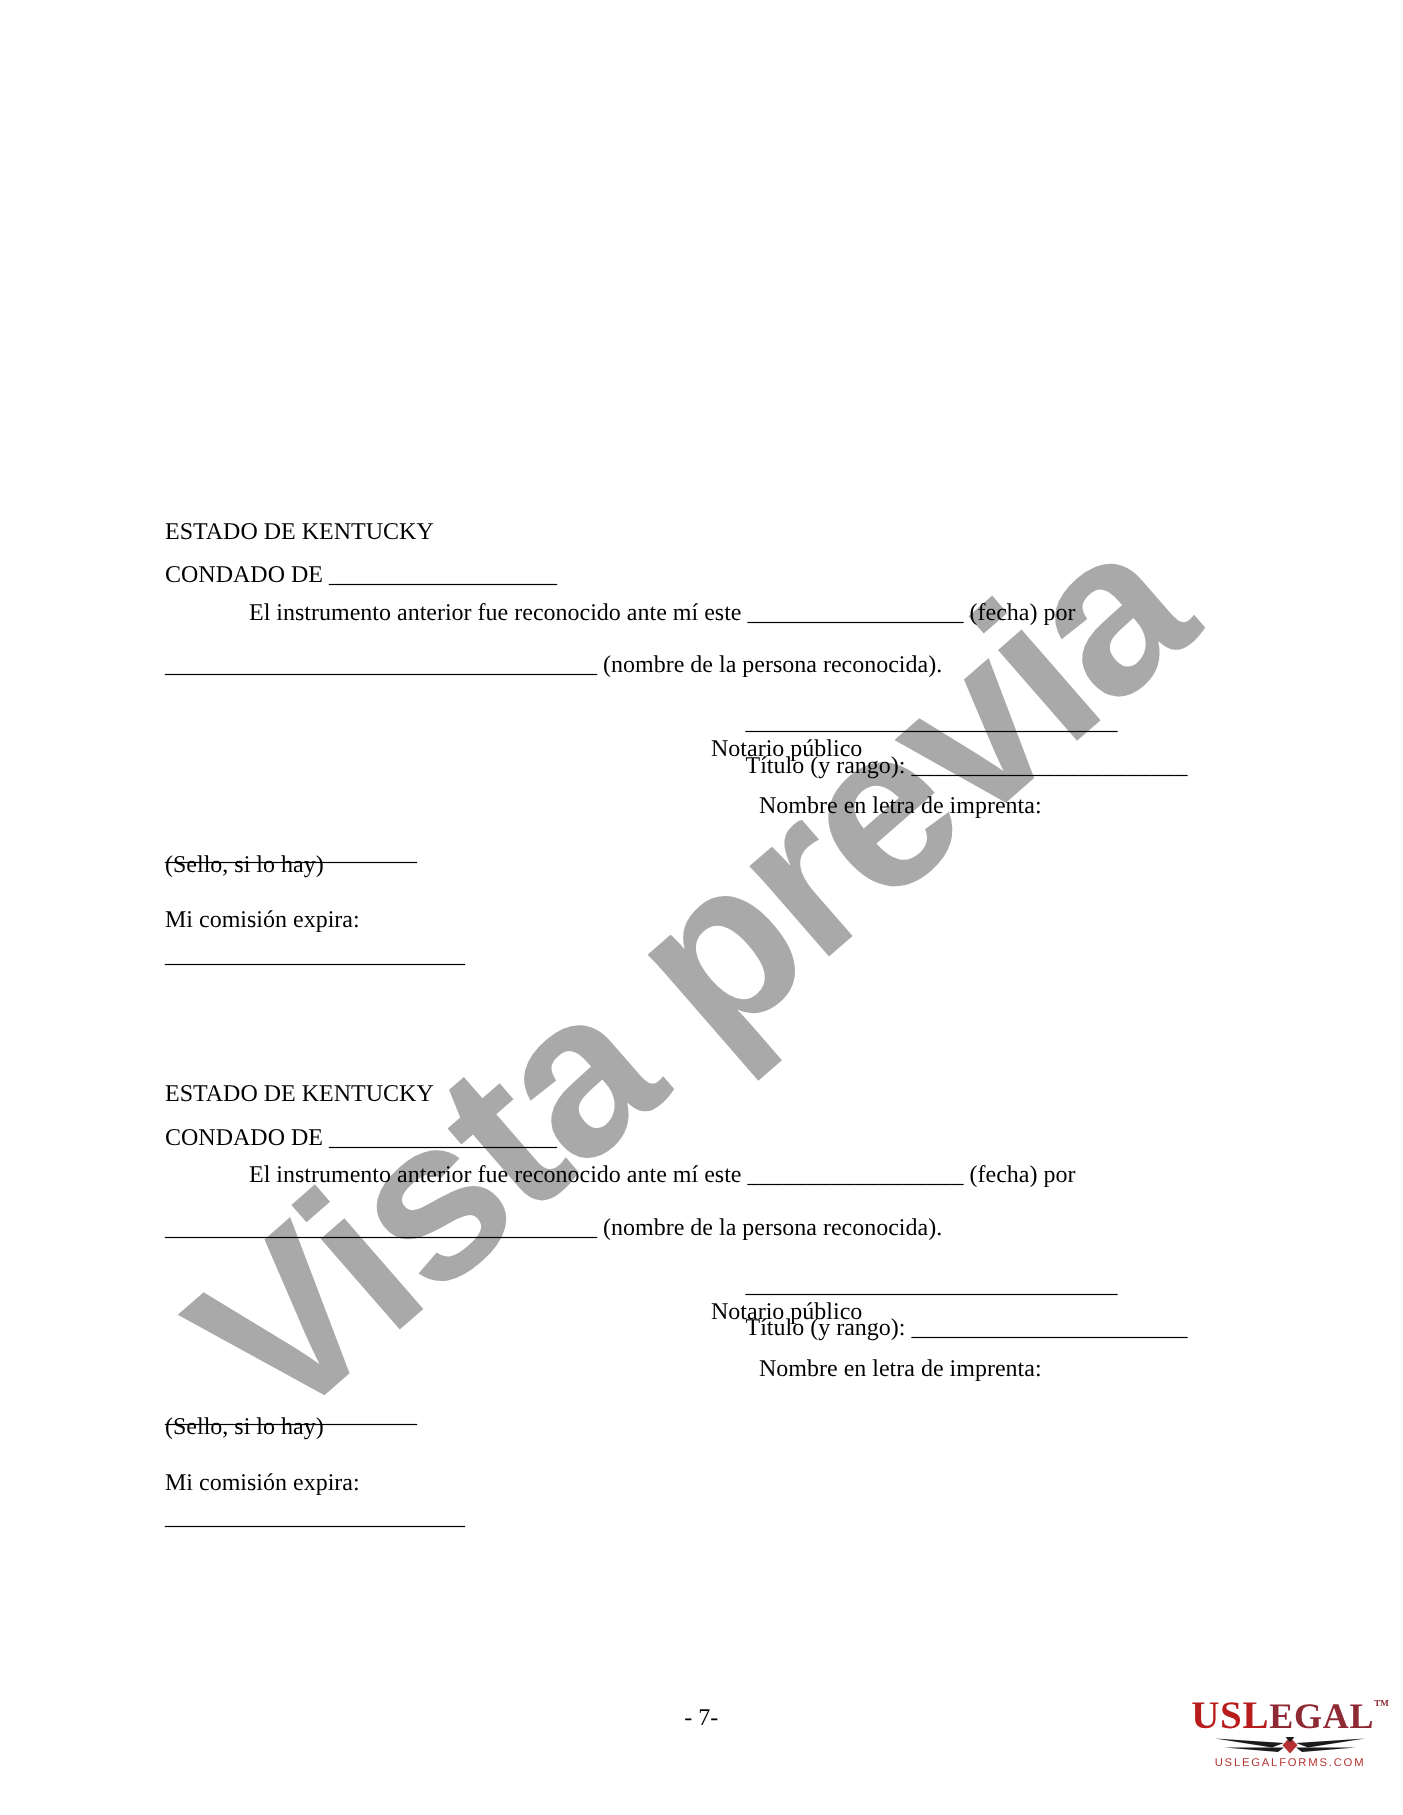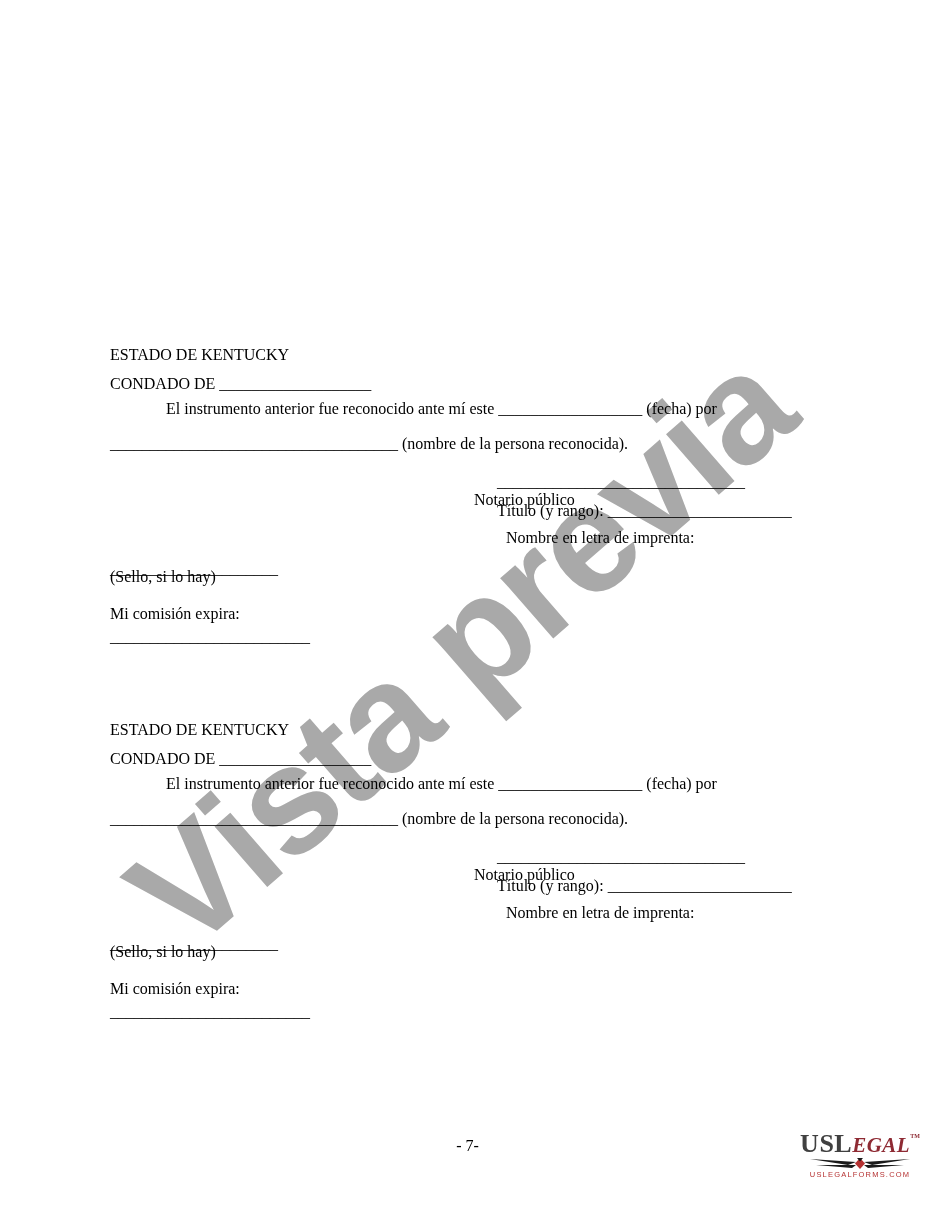--- a/index.html
+++ b/index.html
@@ -53,21 +53,21 @@
     text-align:center;z-index:1;
   }
   .uslegal{
     position:absolute;left:793px;top:1131px;width:134px;
     text-align:center;z-index:1;
     font-family:"Liberation Serif", serif;
     line-height:1;
   }
   .uslegal .brand{white-space:nowrap;}
   .uslegal .brand-main{font-size:26px;font-weight:700;letter-spacing:0.5px;}
-  .uslegal .brand-rest{font-size:21px;font-weight:700;letter-spacing:0.5px;font-style:italic;}
+  .uslegal .brand-rest{font-size:24px;font-weight:700;letter-spacing:0.5px;}
   .uslegal .tm{font-size:6px;font-weight:700;vertical-align:top;position:relative;top:2px;}
   .uslegal .wings{display:block;margin:1px auto 1px auto;}
   .uslegal .site{
     font-family:"Liberation Sans", sans-serif;
     font-size:7.5px;font-weight:400;letter-spacing:1.2px;
     white-space:nowrap;
   }
 </style>
 </head>
 <body>
@@ -102,21 +102,21 @@
     <div class="doc-line l-nombre">Nombre en letra de imprenta:</div>
     <div class="doc-line l-sealline">_____________________</div>
     <div class="doc-line l-sello">(Sello, si lo hay)</div>
     <div class="doc-line l-expira">Mi comisión expira:</div>
     <div class="doc-line l-expline">_________________________</div>
   </section>
 
   <div class="page-number">- 7-</div>
 
   <div class="uslegal">
-    <div class="brand"><span class="brand-main" style="color: #404040;">USL</span><span class="brand-rest" style="color: rgb(142, 42, 51);">EGAL</span><span class="tm" style="color: rgb(142, 42, 51);">TM</span></div>
+    <div class="brand"><span class="brand-main" style="color: #b91c1c;">USL</span><span class="brand-rest" style="color: rgb(142, 42, 51);">EGAL</span><span class="tm" style="color: rgb(142, 42, 51);">TM</span></div>
     <svg class="wings" width="104" height="12" viewBox="0 0 104 12" xmlns="http://www.w3.org/2000/svg">
       <polygon points="48,4 2,1 40,7" fill="#1a1a1a"></polygon>
       <polygon points="48,7 8,7 44,10" fill="#1a1a1a"></polygon>
       <polygon points="56,4 102,1 64,7" fill="#1a1a1a"></polygon>
       <polygon points="56,7 96,7 60,10" fill="#1a1a1a"></polygon>
       <polygon points="52,0 57,5.5 52,11 47,5.5" fill="#b53131"></polygon>
       <polygon points="49,0 55,0 52,3.5" fill="#1a1a1a"></polygon>
     </svg>
     <div class="site" style="color: rgb(181, 49, 49);">USLEGALFORMS.COM</div>
   </div>

